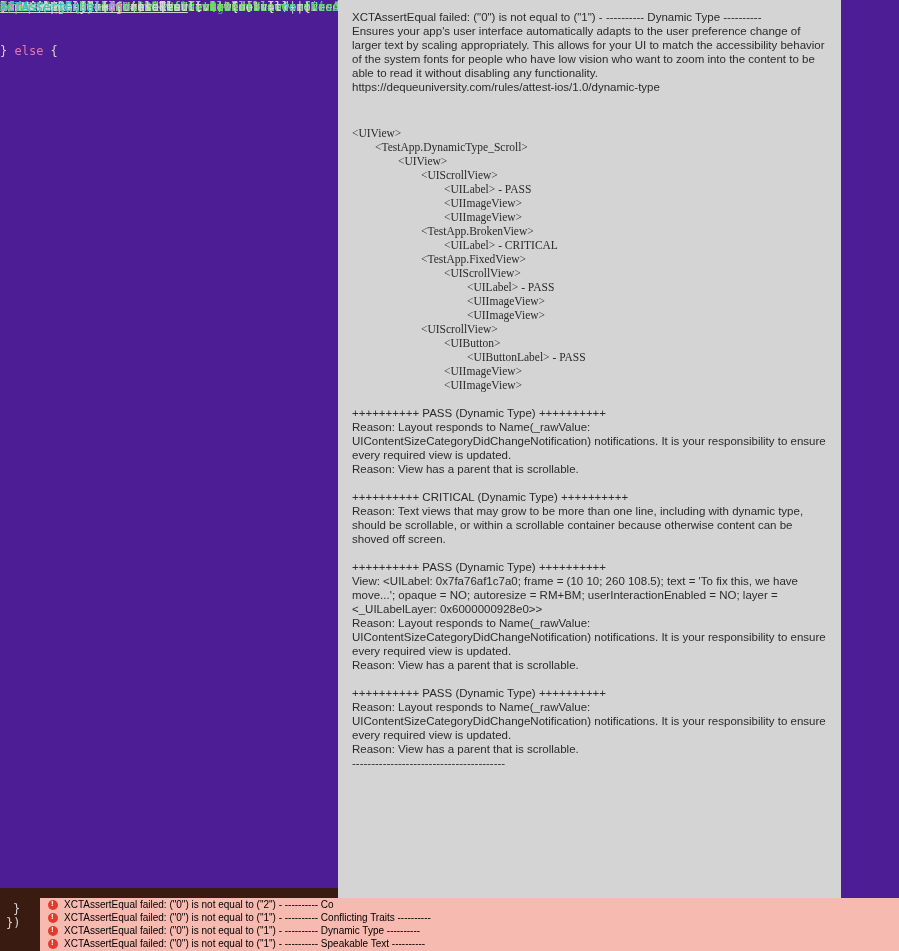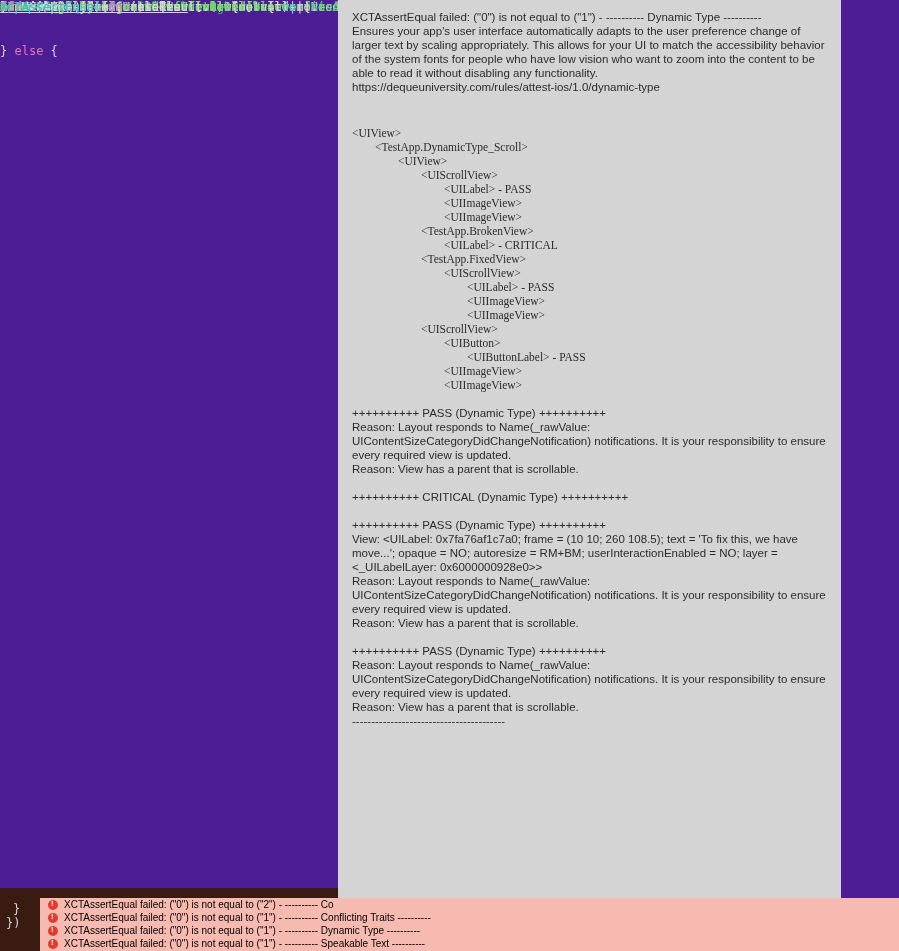--- a/index.html
+++ b/index.html
@@ -88,20 +88,21 @@
                                 &lt;UIButton&gt;
                                         &lt;UIButtonLabel&gt; - PASS
                                 &lt;UIImageView&gt;
                                 &lt;UIImageView&gt;</div>
   <div class="gap"></div>
   <p>++++++++++ PASS (Dynamic Type) ++++++++++</p>
   <p>Reason: Layout responds to Name(_rawValue: UIContentSizeCategoryDidChangeNotification) notifications.  It is your responsibility to ensure every required view is updated.</p>
   <p>Reason: View has a parent that is scrollable.</p>
   <div class="gap"></div>
   <p>++++++++++ CRITICAL (Dynamic Type) ++++++++++</p>
+  <p>Reason: Text views that may grow to be more than one line, including with dynamic type, should be scrollable, or within a scrollable container because otherwise content can be shoved off screen.</p>
   <div class="gap"></div>
   <p>++++++++++ PASS (Dynamic Type) ++++++++++</p>
   <p>View: &lt;UILabel: 0x7fa76af1c7a0; frame = (10 10; 260 108.5); text = 'To fix this, we have move...'; opaque = NO; autoresize = RM+BM; userInteractionEnabled = NO; layer = &lt;_UILabelLayer: 0x6000000928e0&gt;&gt;</p>
   <p>Reason: Layout responds to Name(_rawValue: UIContentSizeCategoryDidChangeNotification) notifications.  It is your responsibility to ensure every required view is updated.</p>
   <p>Reason: View has a parent that is scrollable.</p>
   <div class="gap"></div>
   <p>++++++++++ PASS (Dynamic Type) ++++++++++</p>
   <p>Reason: Layout responds to Name(_rawValue: UIContentSizeCategoryDidChangeNotification) notifications.  It is your responsibility to ensure every required view is updated.</p>
   <p>Reason: View has a parent that is scrollable.</p>
   <p>----------------------------------------</p>

